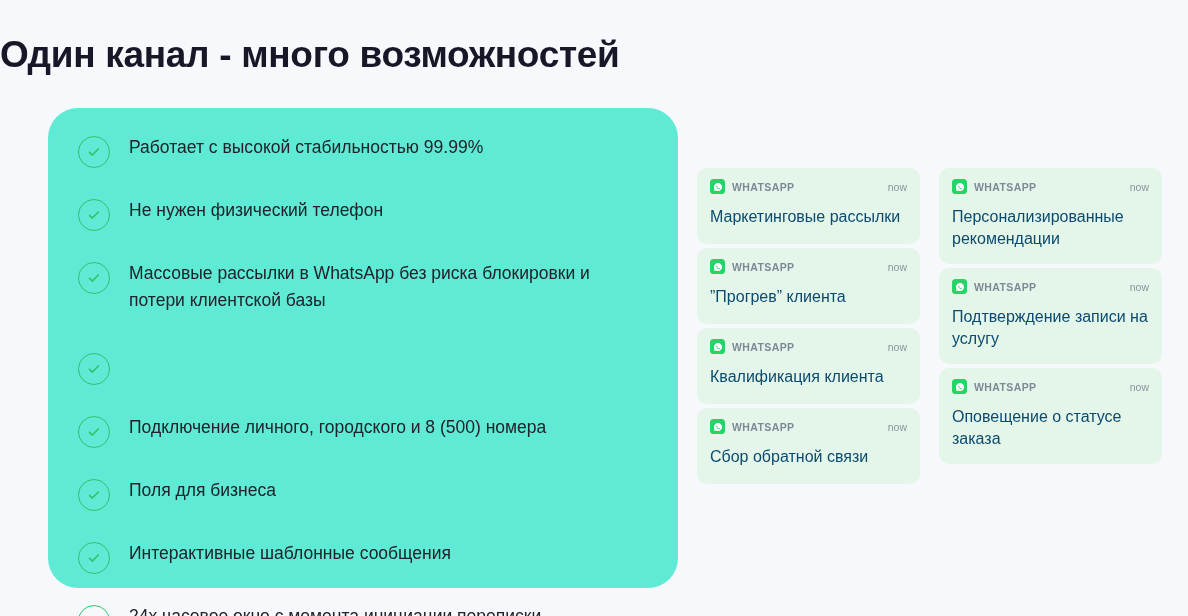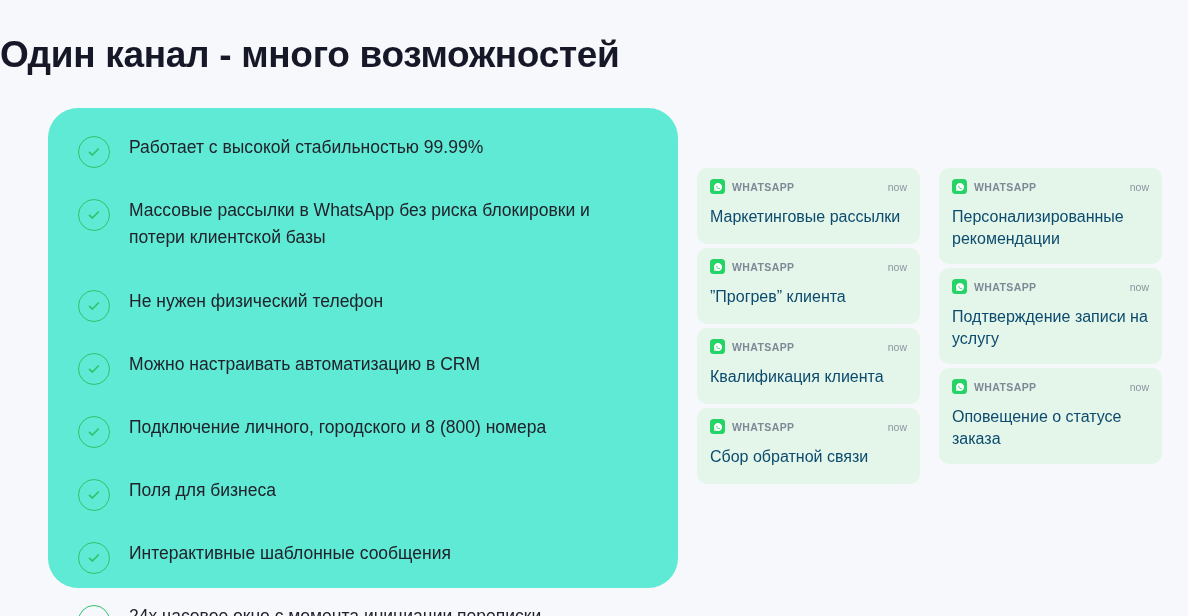--- a/index.html
+++ b/index.html
@@ -131,51 +131,50 @@
 <div class="features-card">
 
 <div class="feature-row h1">
       <span class="check-icon">
         <svg width="16" height="16" viewBox="0 0 16 16">
           <polyline points="3.5,8.4 6.4,11 12.3,5" fill="none" stroke="#2fc36b" stroke-width="1.7" stroke-linecap="round" stroke-linejoin="round"></polyline>
         </svg>
       </span>
       <div class="feature-text">Работает с высокой стабильностью 99.99%</div>
     </div>
+    <div class="feature-row h1">
+      <span class="check-icon">
+        <svg width="16" height="16" viewBox="0 0 16 16">
+          <polyline points="3.5,8.4 6.4,11 12.3,5" fill="none" stroke="#2fc36b" stroke-width="1.7" stroke-linecap="round" stroke-linejoin="round"></polyline>
+        </svg>
+      </span>
+      <div class="feature-text">Не нужен физический телефон</div>
+    </div>
     <div class="feature-row h2 tall">
       <span class="check-icon">
         <svg width="16" height="16" viewBox="0 0 16 16">
           <polyline points="3.5,8.4 6.4,11 12.3,5" fill="none" stroke="#2fc36b" stroke-width="1.7" stroke-linecap="round" stroke-linejoin="round"></polyline>
         </svg>
       </span>
       <div class="feature-text">Массовые рассылки в WhatsApp без риска блокировки и потери клиентской базы</div>
     </div>
     <div class="feature-row h1">
       <span class="check-icon">
         <svg width="16" height="16" viewBox="0 0 16 16">
           <polyline points="3.5,8.4 6.4,11 12.3,5" fill="none" stroke="#2fc36b" stroke-width="1.7" stroke-linecap="round" stroke-linejoin="round"></polyline>
         </svg>
       </span>
-      <div class="feature-text">Не нужен физический телефон</div>
-    </div>
-    <div class="feature-row h1">
-      <span class="check-icon">
-        <svg width="16" height="16" viewBox="0 0 16 16">
-          <polyline points="3.5,8.4 6.4,11 12.3,5" fill="none" stroke="#2fc36b" stroke-width="1.7" stroke-linecap="round" stroke-linejoin="round"></polyline>
-        </svg>
-      </span>
-      <div class="feature-text">Можно настраивать автоматизацию в CRM</div>
-    </div>
-    <div class="feature-row h1">
-      <span class="check-icon">
-        <svg width="16" height="16" viewBox="0 0 16 16">
-          <polyline points="3.5,8.4 6.4,11 12.3,5" fill="none" stroke="#2fc36b" stroke-width="1.7" stroke-linecap="round" stroke-linejoin="round"></polyline>
-        </svg>
-      </span>
-      <div class="feature-text">Подключение личного, городского и 8 (800) номера</div>
+    </div>
+    <div class="feature-row h1">
+      <span class="check-icon">
+        <svg width="16" height="16" viewBox="0 0 16 16">
+          <polyline points="3.5,8.4 6.4,11 12.3,5" fill="none" stroke="#2fc36b" stroke-width="1.7" stroke-linecap="round" stroke-linejoin="round"></polyline>
+        </svg>
+      </span>
+      <div class="feature-text">Подключение личного, городского и 8 (500) номера</div>
     </div>
     <div class="feature-row h1">
       <span class="check-icon">
         <svg width="16" height="16" viewBox="0 0 16 16">
           <polyline points="3.5,8.4 6.4,11 12.3,5" fill="none" stroke="#2fc36b" stroke-width="1.7" stroke-linecap="round" stroke-linejoin="round"></polyline>
         </svg>
       </span>
       <div class="feature-text">Поля для бизнеса</div>
     </div>
     <div class="feature-row h1">

